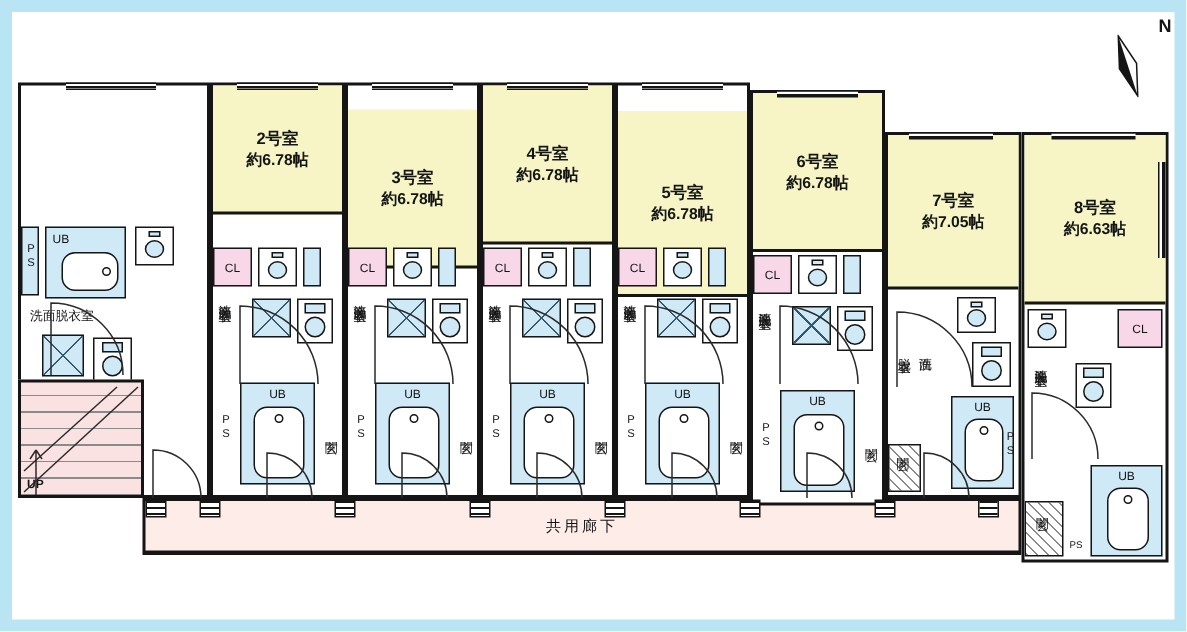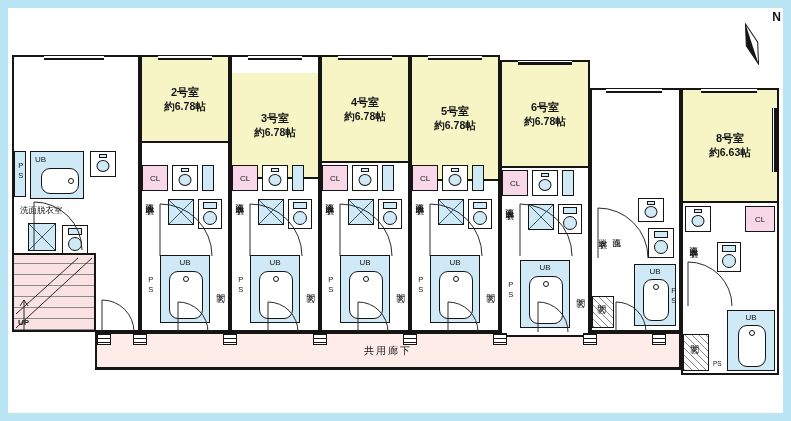--- a/index.html
+++ b/index.html
@@ -146,21 +146,21 @@
     <div class="abs toilet" style="left:56px;top:142px;width:24px;height:30px"></div>
     <div class="abs ub-box" style="left:18px;top:198px;width:50px;height:68px">
       <span class="ub-lbl">UB</span>
       <div class="tub tub-v" style="left:8px;top:15px;width:34px;height:48px"></div>
     </div>
     <div class="abs vtext small" style="left:4px;top:218px">PS</div>
     <div class="abs vtext" style="left:74px;top:230px">玄関</div>
   </div>
 
   <div class="unit" style="left:410px;top:55px;width:90px;height:277px">
-    <div class="abs room" style="left:0;top:0;width:86px;height:124px">
+    <div class="abs room" style="left:0;top:17px;width:86px;height:124px">
       <div class="rname">5号室</div>
       <div class="rsize">約6.78帖</div>
     </div>
     <div class="abs window" style="left:16px;top:-2px;width:54px"></div>
     <div class="abs box pink" style="left:0;top:108px;width:26px;height:26px">
       <span>CL</span>
     </div>
     <div class="abs basin" style="left:30px;top:108px;width:26px;height:26px"></div>
     <div class="abs box blue" style="left:60px;top:108px;width:12px;height:26px"></div>
     <div class="abs vtext" style="left:3px;top:140px">洗面脱衣室</div>
@@ -190,20 +190,24 @@
     <div class="abs toilet" style="left:56px;top:142px;width:24px;height:30px"></div>
     <div class="abs ub-box" style="left:18px;top:198px;width:50px;height:68px">
       <span class="ub-lbl">UB</span>
       <div class="tub tub-v" style="left:8px;top:15px;width:34px;height:48px"></div>
     </div>
     <div class="abs vtext small" style="left:4px;top:218px">PS</div>
     <div class="abs vtext" style="left:74px;top:230px">玄関</div>
   </div>
 
   <div class="unit" style="left:590px;top:88px;width:91px;height:244px">
+    <div class="abs room" style="left:0;top:0;width:87px;height:103px">
+      <div class="rname">7号室</div>
+      <div class="rsize">約7.05帖</div>
+    </div>
     <div class="abs window" style="left:14px;top:-2px;width:56px"></div>
     <div class="abs basin" style="left:46px;top:108px;width:26px;height:24px"></div>
     <div class="abs toilet" style="left:56px;top:138px;width:26px;height:30px"></div>
     <div class="abs vtext" style="left:6px;top:142px">脱衣室</div>
     <div class="abs vtext" style="left:20px;top:142px">洗面</div>
     <div class="abs ub-box" style="left:42px;top:174px;width:42px;height:62px">
       <span class="ub-lbl">UB</span>
       <div class="tub tub-v" style="left:8px;top:14px;width:26px;height:42px"></div>
     </div>
     <div class="abs vtext small" style="left:77px;top:196px">PS</div>

